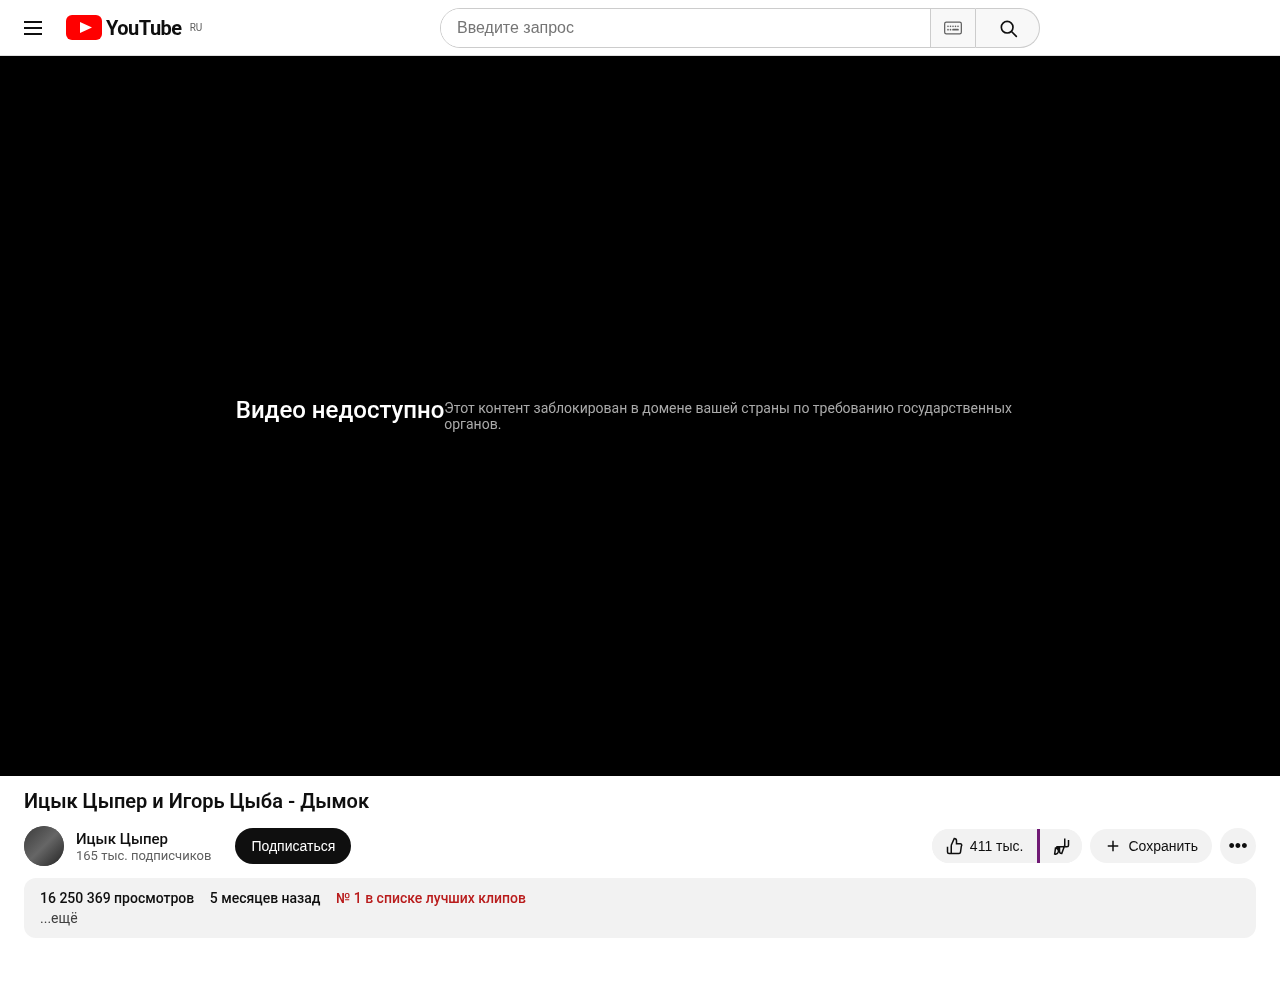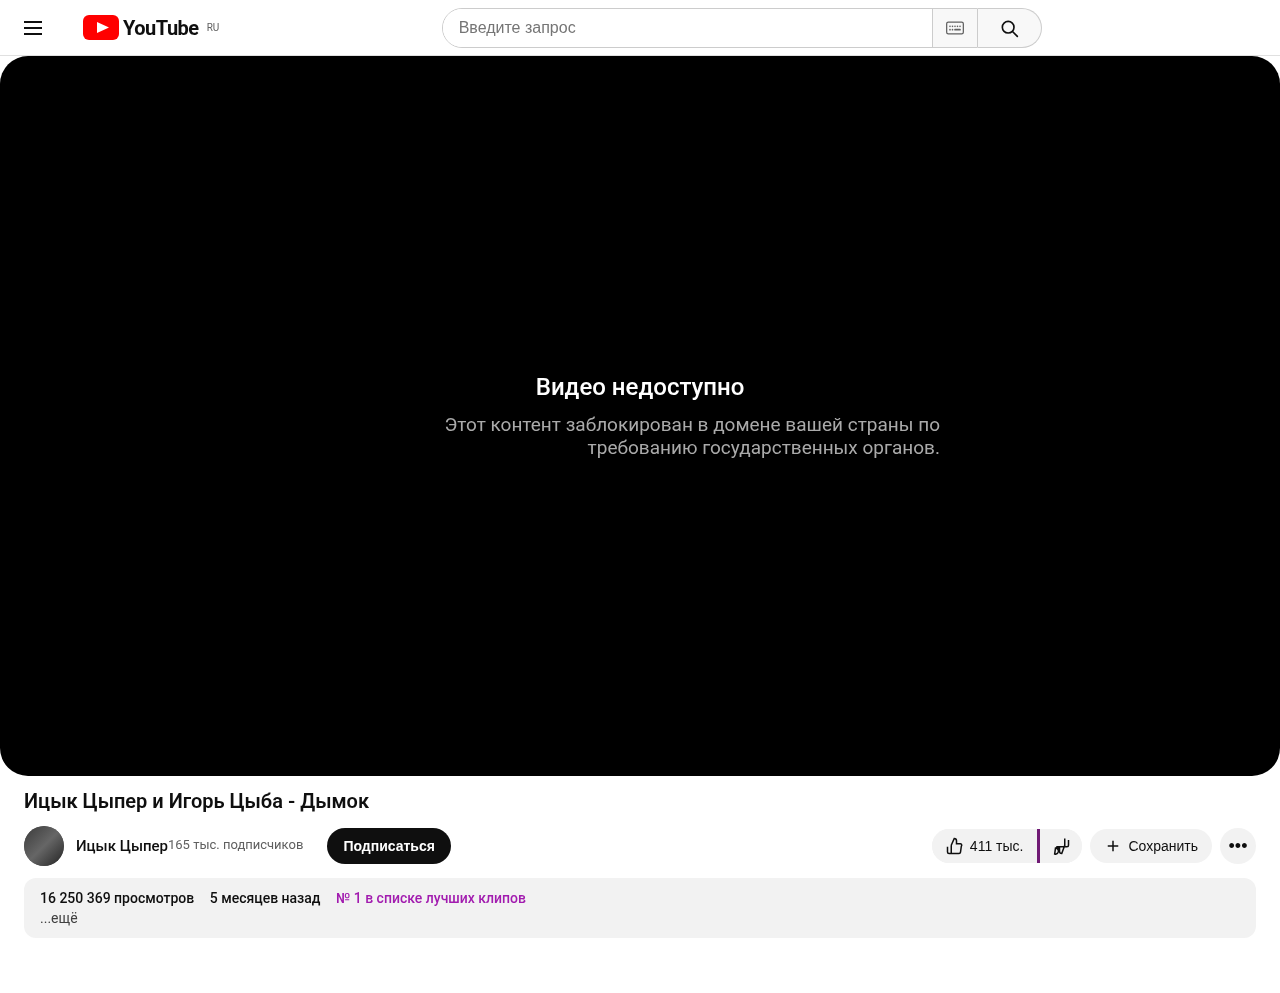--- a/index.html
+++ b/index.html
@@ -13,21 +13,21 @@
       padding: 0 16px;
       background: #fff;
       border-bottom: 1px solid #e0e0e0;
       position: sticky;
       top: 0;
       z-index: 100;
     }
     .header-left {
       display: flex;
       align-items: center;
-      gap: 33px;
+      gap: 16px;
       min-width: 200px;
     }
     .hamburger-btn {
       background: none;
       border: none;
       cursor: pointer;
       padding: 8px;
       display: flex;
       flex-direction: column;
       gap: 4px;
@@ -126,32 +126,31 @@
 
     
     .video-player {
       width: 100%;
       background: #000;
       aspect-ratio: 16/9;
       max-height: 728px;
       display: flex;
       align-items: center;
       justify-content: center;
-      flex-direction: column;
+      flex-direction: row;
       color: #fff;
-      text-align: right;
-      border-radius: 28px;
+      text-align: left;
     }
     .video-unavailable-title {
       font-size: 24px;
       font-weight: 500;
       margin-bottom: 12px;
     }
     .video-unavailable-desc {
-      font-size: 19px;
+      font-size: 14px;
       color: #aaa;
       max-width: 600px;
     }
 
     
     .video-info {
       padding: 12px 24px 0 24px;
     }
     .video-title {
       font-size: 20px;
@@ -181,38 +180,39 @@
       flex-shrink: 0;
     }
     .channel-avatar-img {
       width: 100%;
       height: 100%;
       background: linear-gradient(135deg, #3a3a3a 0%, #666 50%, #222 100%);
       border-radius: 50%;
     }
     .channel-info {
       display: flex;
+      flex-direction: column;
       justify-content: center;
     }
     .channel-name {
       font-size: 15px;
       font-weight: 500;
     }
     .channel-subs {
       font-size: 13px;
       color: #606060;
     }
     .subscribe-btn {
       background: #0f0f0f;
       color: #fff;
       border: none;
       border-radius: 20px;
       padding: 10px 16px;
       font-size: 14px;
-      font-weight: 700;
+      font-weight: 400;
       cursor: pointer;
       margin-left: 12px;
     }
 
     
     .action-buttons {
       display: flex;
       align-items: center;
       gap: 8px;
     }
@@ -265,21 +265,21 @@
     }
     .description-meta {
       font-size: 14px;
       font-weight: 500;
       margin-bottom: 4px;
     }
     .description-meta span {
       margin-right: 12px;
     }
     .description-meta .rank {
-      color: #a21caf;
+      color: #b91c1c;
     }
     .description-more {
       font-size: 14px;
       color: #404040;
       cursor: pointer;
     }
 
     
     .icon-svg {
       display: inline-flex;

